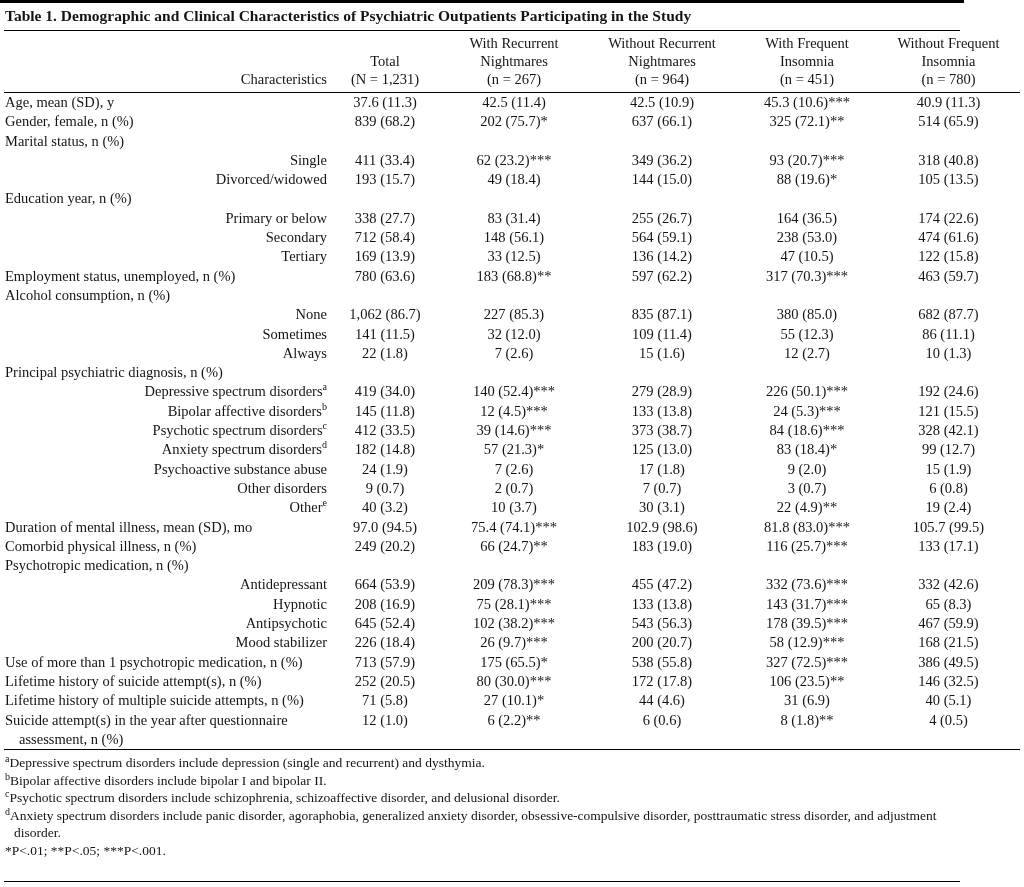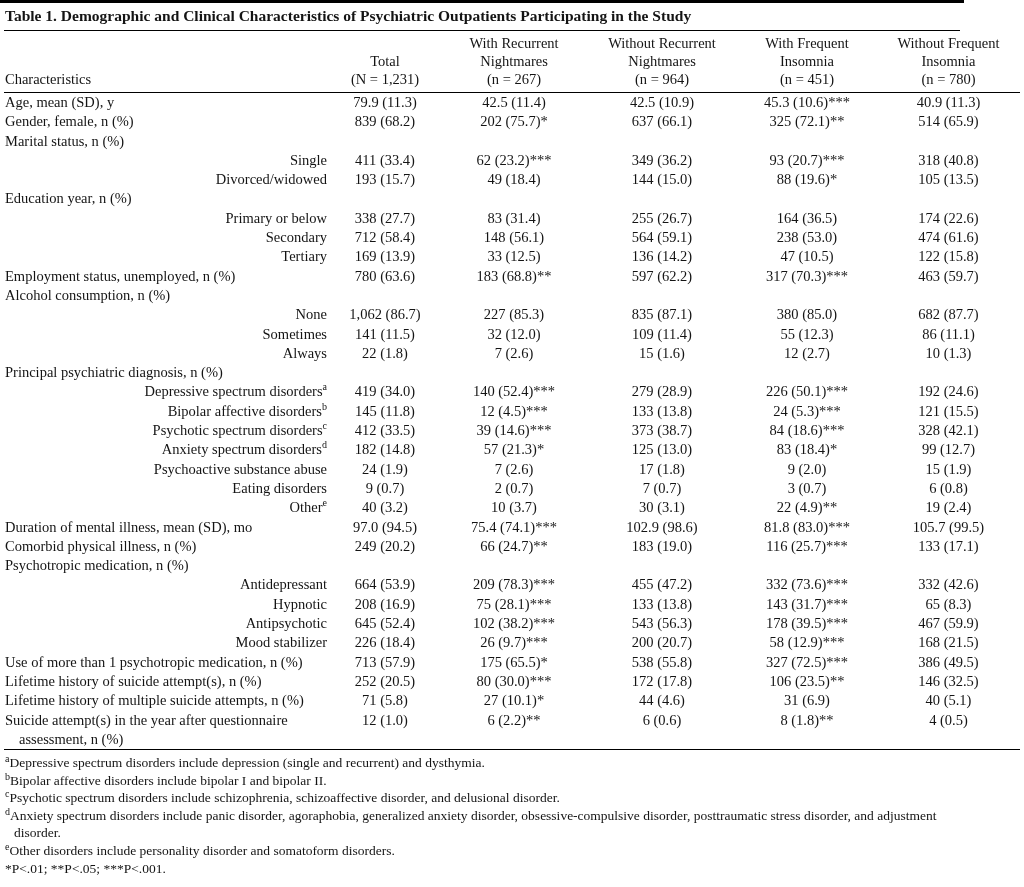--- a/index.html
+++ b/index.html
@@ -32,21 +32,21 @@
   thead th {
     font-weight: normal;
     vertical-align: bottom;
     text-align: center;
     padding: 3px 2px 4px 2px;
     line-height: 18px;
     border-bottom: 1.5px solid #000;
     margin-top: 7px;
   }
   thead th.char-col {
-    text-align: left;
+    text-align: right;
     padding-left: 1px;
   }
   tbody td {
     padding: 0 2px;
     line-height: 19.3px;
     vertical-align: top;
   }
   td.val { text-align: center; }
   td.label {
     text-align: left;
@@ -108,21 +108,21 @@
         </th>
         <th>
           <div>Without Frequent Insomnia</div>
           <div>(n = 780)</div>
         </th>
       </tr>
     </thead>
     <tbody>
         <tr>
           <td class="label">Age, mean (SD), y</td>
-          <td class="val">79.9 (11.3)</td>
+          <td class="val">37.6 (11.3)</td>
           <td class="val">42.5 (11.4)</td>
           <td class="val">42.5 (10.9)</td>
           <td class="val">45.3 (10.6)***</td>
           <td class="val">40.9 (11.3)</td>
         </tr>
         <tr>
           <td class="label">Gender, female, n (%)</td>
           <td class="val">839 (68.2)</td>
           <td class="val">202 (75.7)*</td>
           <td class="val">637 (66.1)</td>
@@ -251,21 +251,21 @@
         </tr>
         <tr>
           <td class="label indent">Psychoactive substance abuse</td>
           <td class="val">24 (1.9)</td>
           <td class="val">7 (2.6)</td>
           <td class="val">17 (1.8)</td>
           <td class="val">9 (2.0)</td>
           <td class="val">15 (1.9)</td>
         </tr>
         <tr>
-          <td class="label indent">Eating disorders</td>
+          <td class="label indent">Other disorders</td>
           <td class="val">9 (0.7)</td>
           <td class="val">2 (0.7)</td>
           <td class="val">7 (0.7)</td>
           <td class="val">3 (0.7)</td>
           <td class="val">6 (0.8)</td>
         </tr>
         <tr>
           <td class="label indent">Other<sup>e</sup></td>
           <td class="val">40 (3.2)</td>
           <td class="val">10 (3.7)</td>
@@ -358,17 +358,16 @@
           <td class="val">4 (0.5)</td>
         </tr>
       </tbody>
   </table>
 
   <div class="footnotes">
       <div class="footnote"><sup>a</sup>Depressive spectrum disorders include depression (single and recurrent) and dysthymia.</div>
       <div class="footnote"><sup>b</sup>Bipolar affective disorders include bipolar I and bipolar II.</div>
       <div class="footnote"><sup>c</sup>Psychotic spectrum disorders include schizophrenia, schizoaffective disorder, and delusional disorder.</div>
       <div class="footnote"><sup>d</sup>Anxiety spectrum disorders include panic disorder, agoraphobia, generalized anxiety disorder, obsessive-compulsive disorder, posttraumatic stress disorder, and adjustment disorder.</div>
-      <div class="footnote"><sup>e</sup>Other disorders include personality disorder and somatoform disorders.</div>
       <div class="footnote">*P&lt;.01; **P&lt;.05; ***P&lt;.001.</div>
     </div>
 
 </div>
 
 </body></html>

